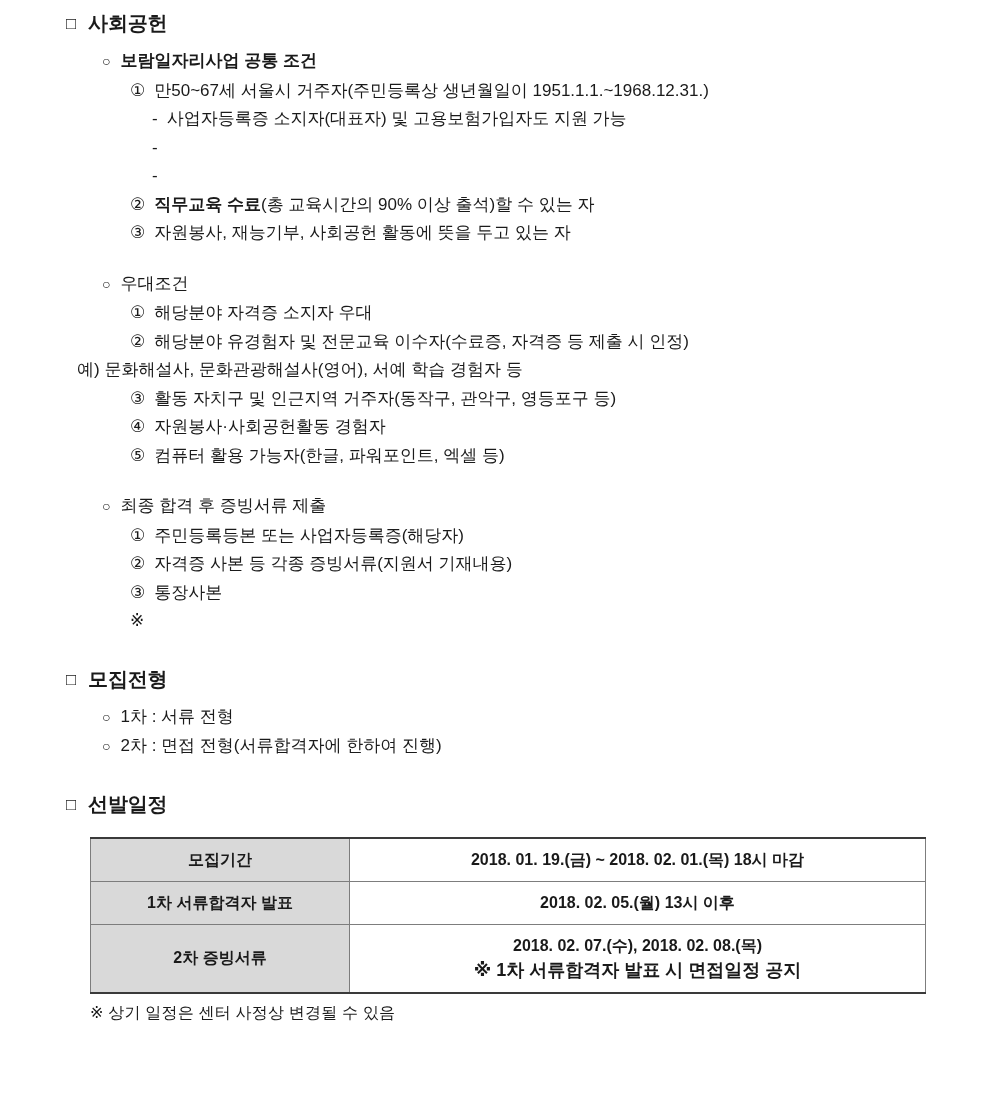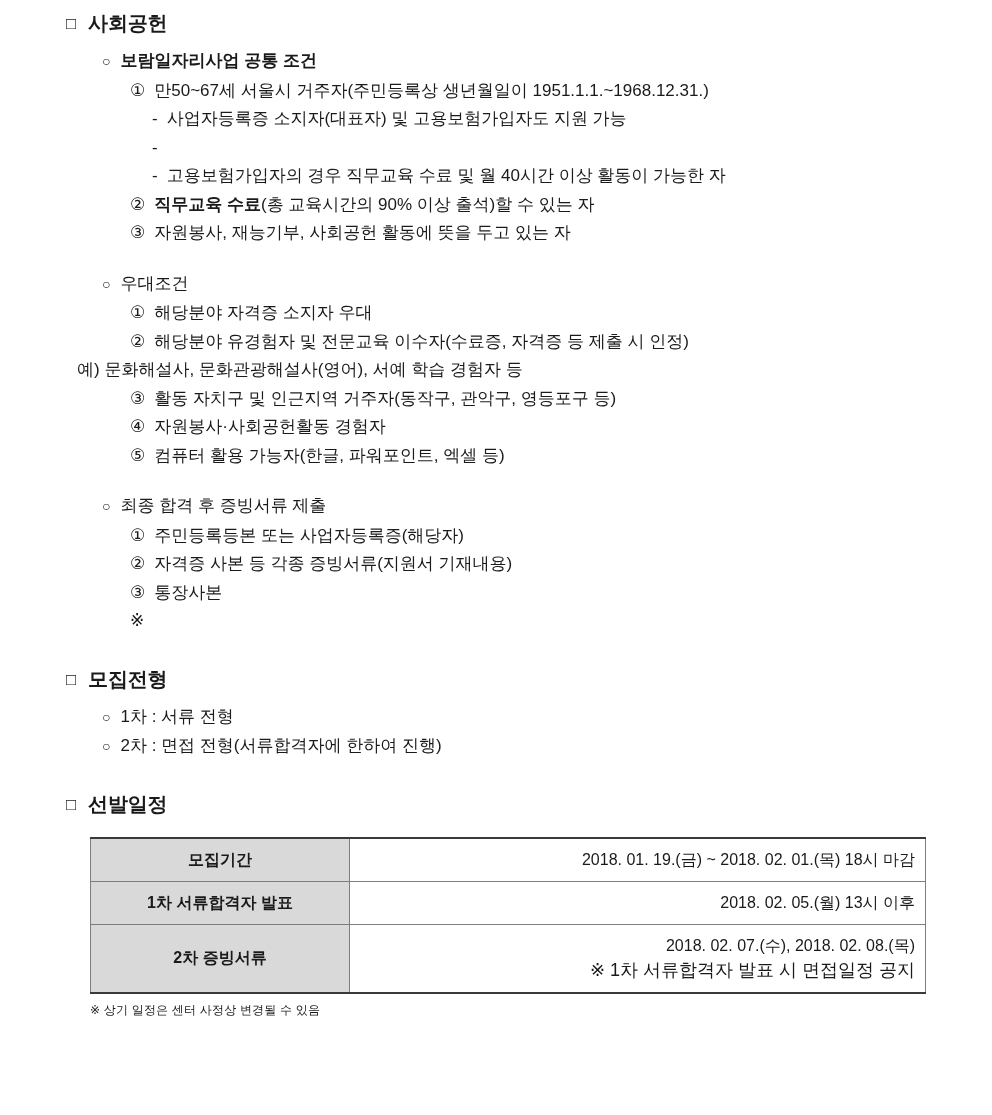--- a/index.html
+++ b/index.html
@@ -111,30 +111,31 @@
     font-size: 16px;
     vertical-align: middle;
   }
   table.schedule td.lab {
     width: 238px;
     background: #d9d9d9;
     text-align: center;
     font-weight: bold;
   }
   table.schedule td.val {
-    text-align: right;
+    text-align: center;
     line-height: 1.45;
+    font-weight: bold;
   }
   table.schedule tr:first-child td { border-top: 2px solid #3a3a3a; }
   table.schedule tr:last-child td { border-bottom: 2px solid #3a3a3a; }
   .val .sub { display: block; font-size: 18px; }
 
   .tbl-foot {
     margin: 7px 0 0 70px;
-    font-size: 12px;
+    font-size: 16px;
     letter-spacing: 0.2px;
   }
 </style>
 </head>
 <body>
 
 <div class="page">
 
   <div class="sec-head">
     <span class="sq">□</span>
@@ -152,21 +153,20 @@
   </div>
   <div class="lvl4">
     <span class="num">-</span>
     <span class="txt">사업자등록증 소지자(대표자) 및 고용보험가입자도 지원 가능</span>
   </div>
   <div class="lvl4">
     <span class="num">-</span>
   </div>
   <div class="lvl4">
     <span class="num">-</span>
-    <span class="txt">고용보험가입자의 경우 직무교육 수료 및 월 40시간 이상 활동이 가능한 자</span>
   </div>
   <div class="lvl3">
     <span class="num">②</span>
     <span class="txt"><b>직무교육 수료</b><span>(총 교육시간의 90% 이상 출석)할 수 있는 자</span></span>
   </div>
   <div class="lvl3">
     <span class="num">③</span>
     <span class="txt">자원봉사, 재능기부, 사회공헌 활동에 뜻을 두고 있는 자</span>
   </div>
 

